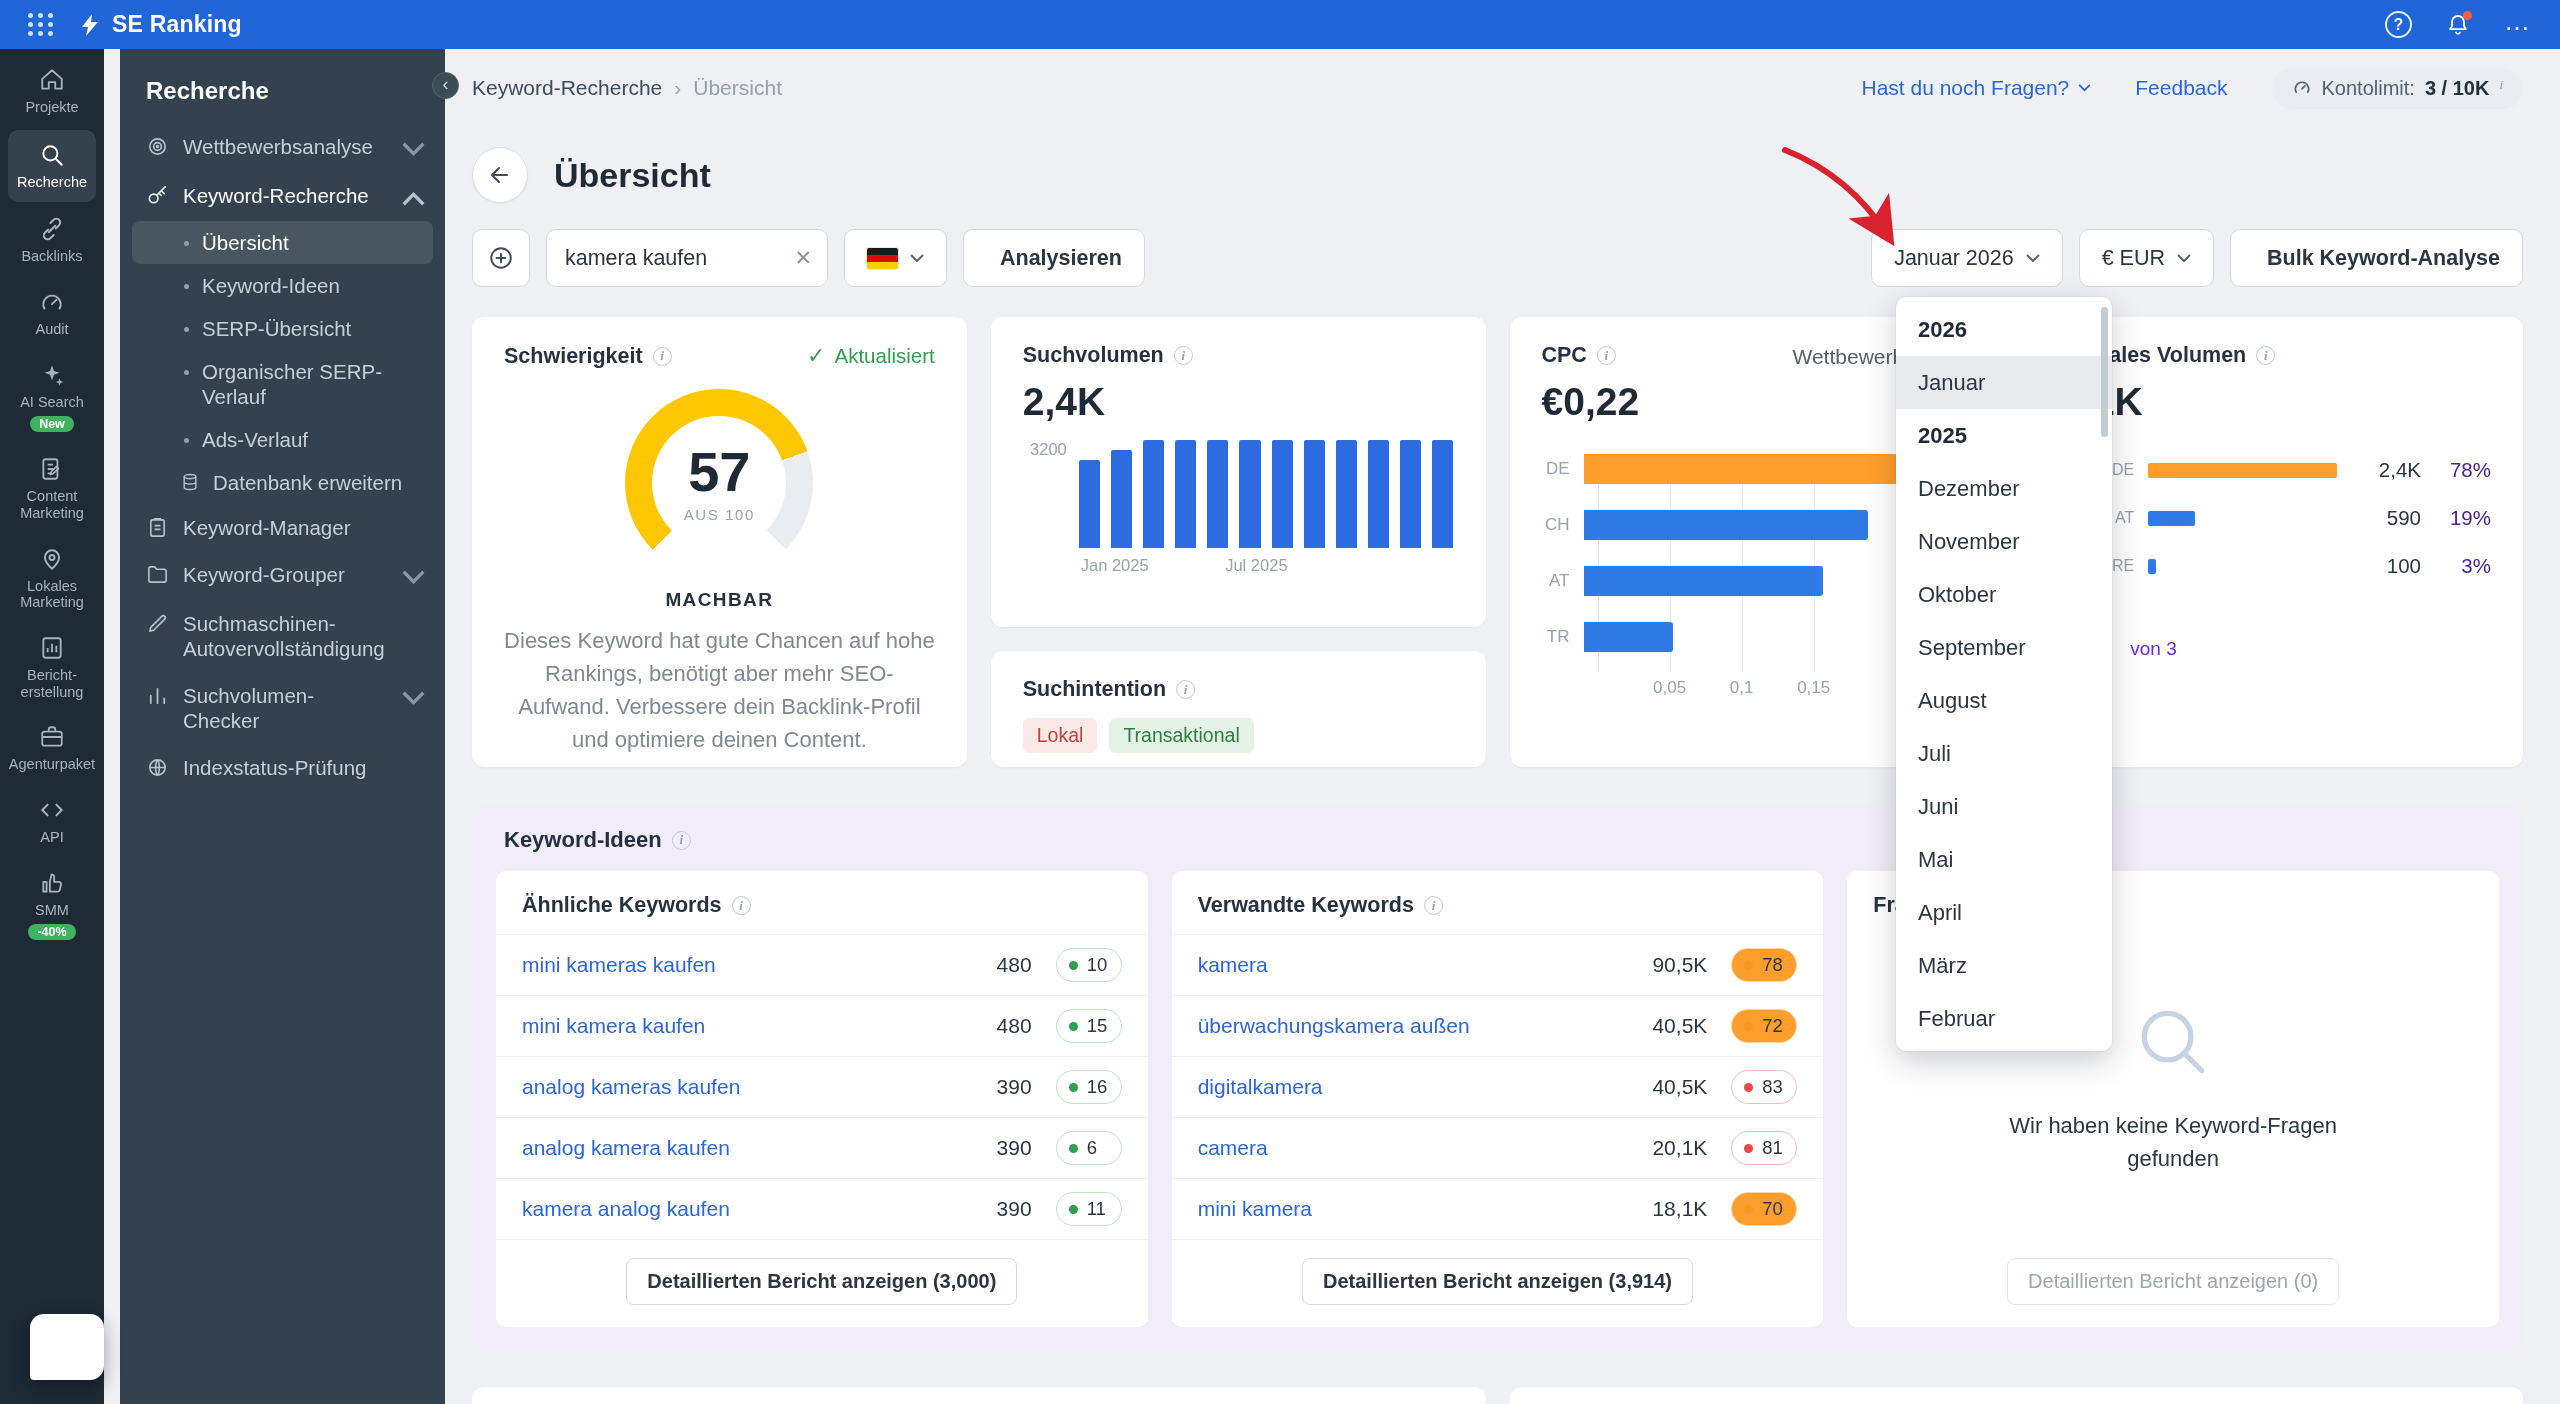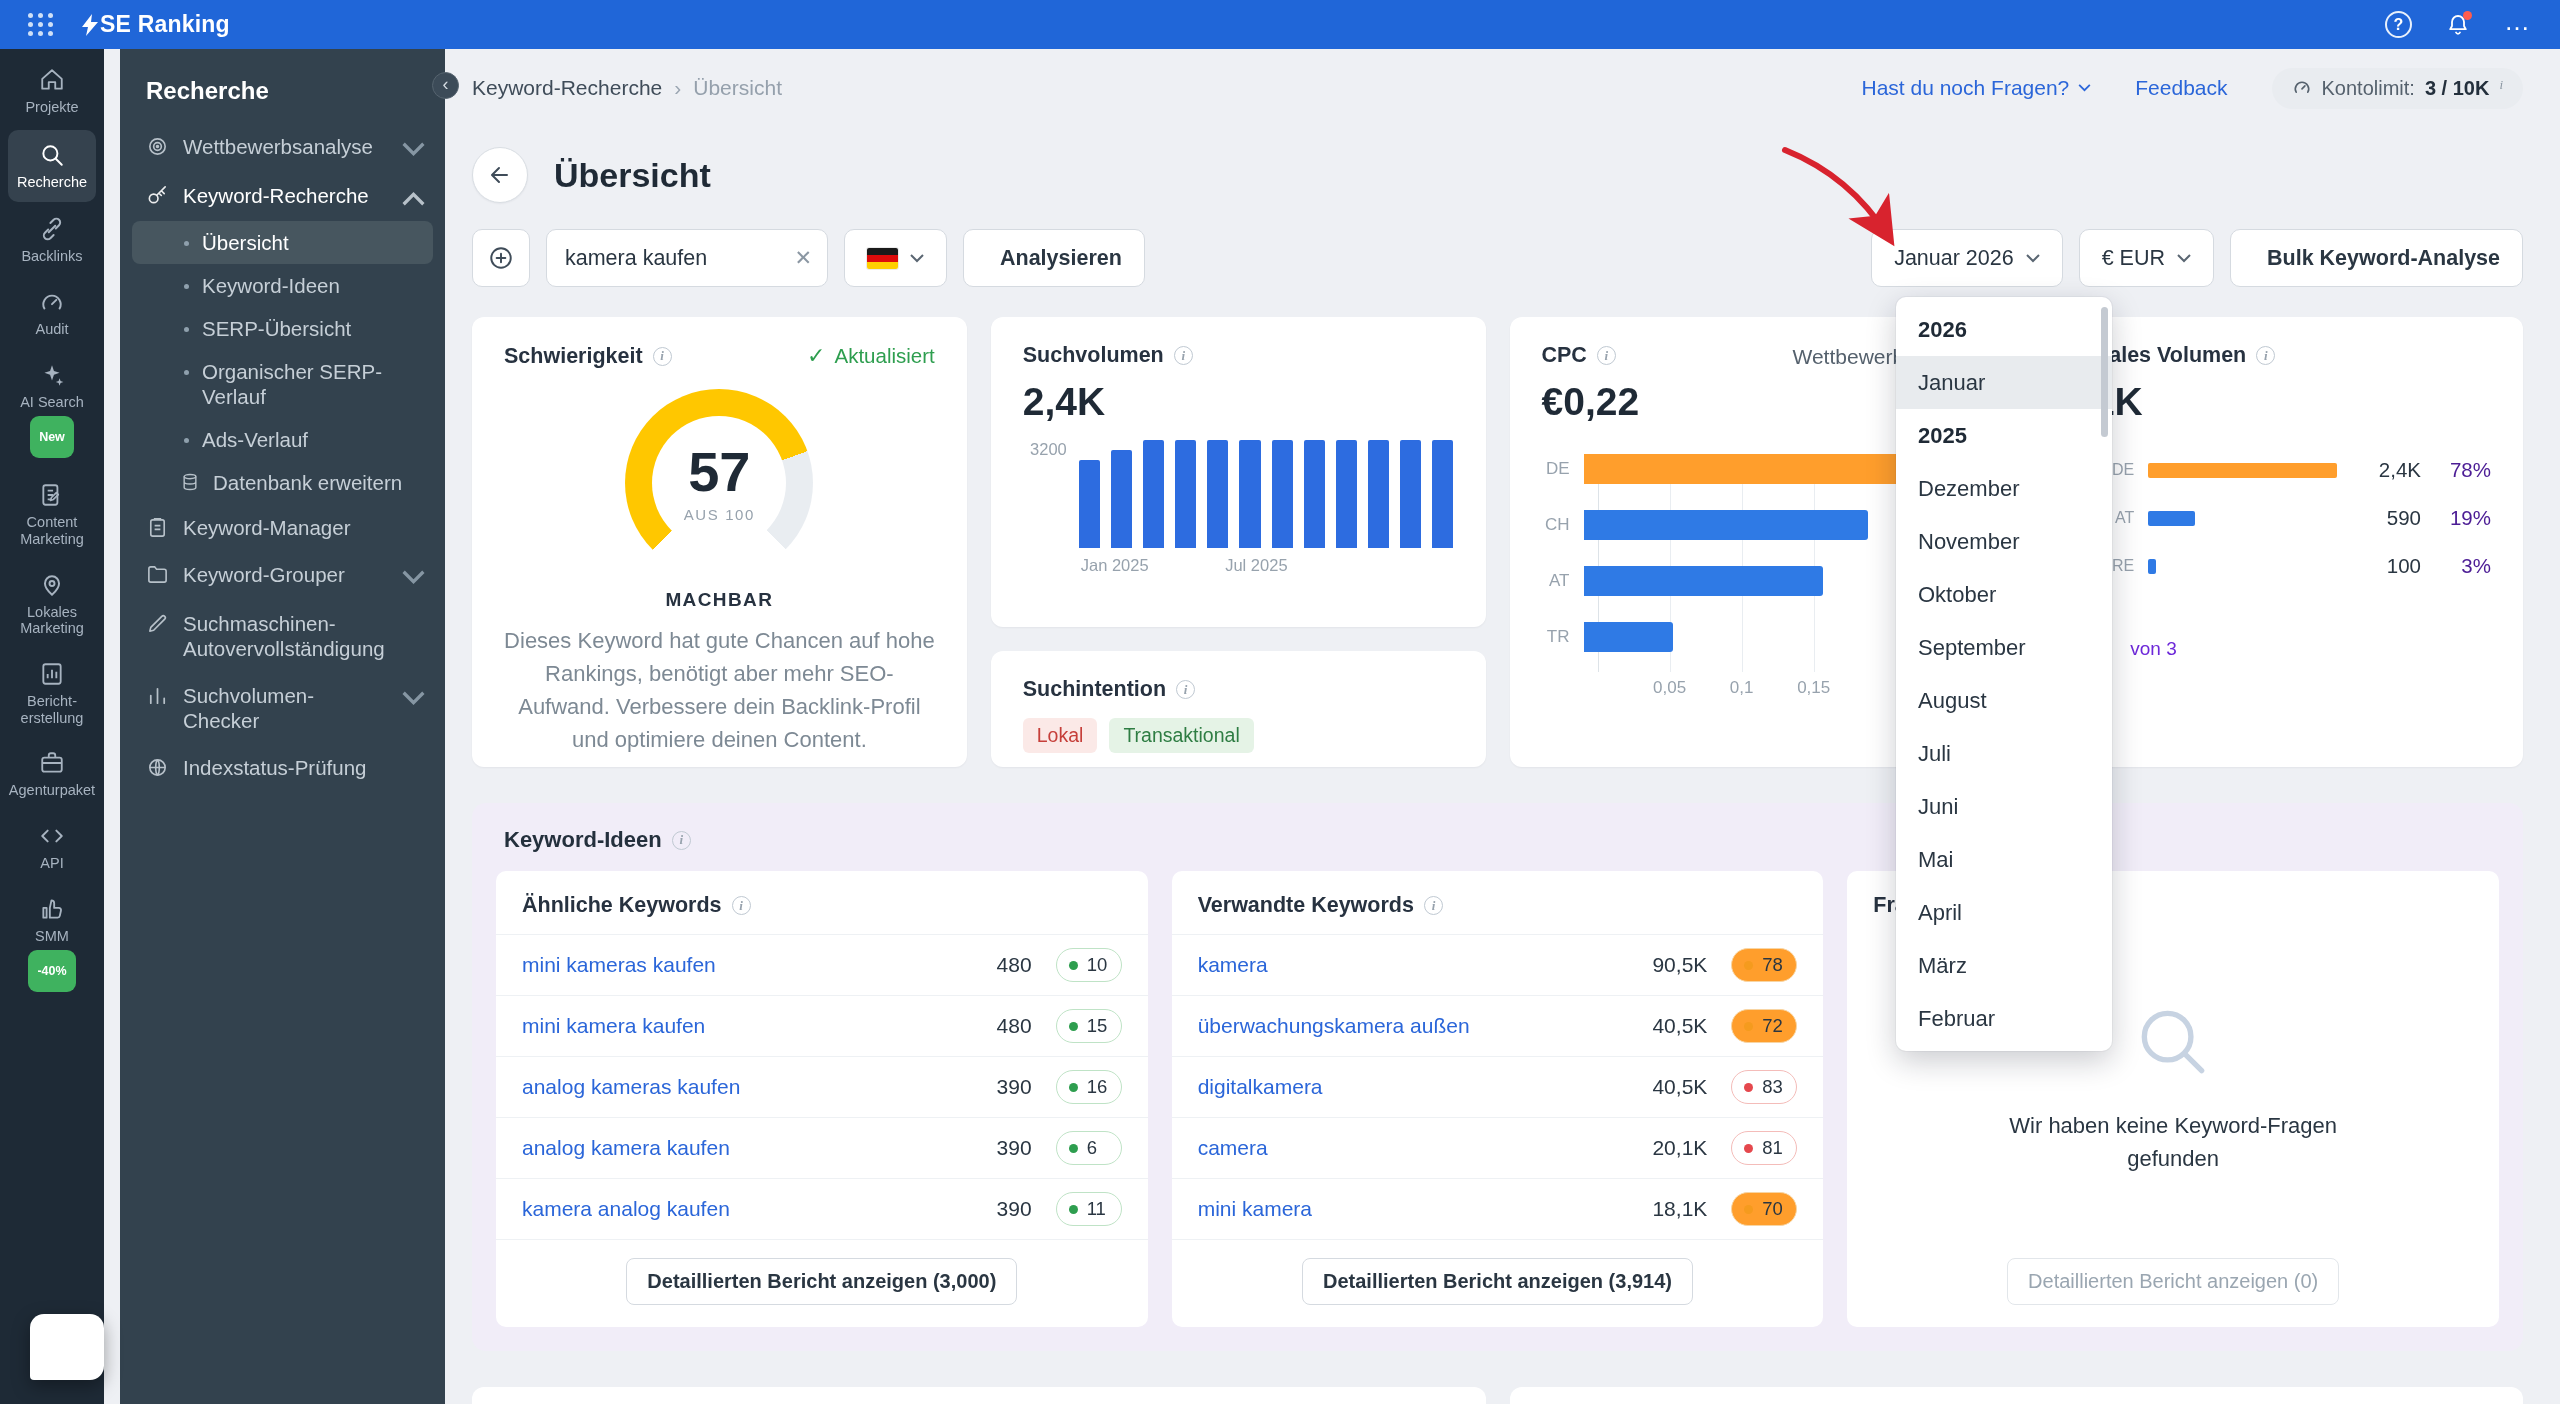--- a/index.html
+++ b/index.html
@@ -4,35 +4,35 @@
 <style>
   * { box-sizing: border-box; margin: 0; padding: 0; }
   html,body { background:#0c1117; }
   body { font-family:"Liberation Sans", sans-serif; }
   .app { position:relative; width:2560px; height:1404px; background:#eef0f4; overflow:hidden; color:#24303d; font-size:21px; }
 
   
   .topbar { position:absolute; top:0; left:0; right:0; height:49px; background:#2066d8; display:flex; align-items:center; padding:0 28px; color:#fff; z-index:30; }
   .grid-dots { display:grid; grid-template-columns:repeat(3,6px); grid-gap:4px; cursor:pointer; }
   .grid-dots i { width:5px; height:5px; border-radius:50%; background:#cfe0f7; }
-  .brand { display:flex; align-items:center; margin-left:26px; }
+  .brand { display:flex; align-items:center; gap:12px; margin-left:26px; }
   .brand-name { font-size:23px; font-weight:700; letter-spacing:.2px; }
   .topbar-right { margin-left:auto; display:flex; align-items:center; gap:34px; }
   .help-circ { width:27px; height:27px; border:2px solid #e8f0fb; border-radius:50%; display:flex; align-items:center; justify-content:center; font-size:16px; font-weight:700; cursor:pointer; }
   .bell-wrap { position:relative; cursor:pointer; display:flex; }
   .bell-dot { position:absolute; top:-2px; right:-2px; width:9px; height:9px; background:#ff5c4c; border-radius:50%; }
   .top-ellipsis { font-size:26px; letter-spacing:2px; cursor:pointer; line-height:1; padding-bottom:8px; }
 
   
   .iconbar { position:absolute; top:49px; left:0; bottom:0; width:104px; background:#1e2a36; padding:6px 0; display:flex; flex-direction:column; z-index:20; }
   .icon-item { display:flex; flex-direction:column; align-items:center; gap:6px; padding:12px 4px; color:#a7b3c0; cursor:pointer; }
   .icon-item svg { width:26px; height:26px; }
   .icon-label { font-size:14.5px; text-align:center; line-height:1.15; }
   .icon-item.active { background:#35424e; border-radius:10px; margin:2px 8px; color:#fff; }
-  .mini-badge { background:#3fb25f; color:#fff; font-size:12.5px; font-weight:700; border-radius:9px; padding:14px 9px; }
+  .mini-badge { background:#3fb25f; color:#fff; font-size:12.5px; font-weight:700; border-radius:9px; padding:1px 9px; }
 
   
   .submenu { position:absolute; top:49px; left:120px; bottom:0; width:325px; background:#33424e; color:#c6cfd7; z-index:20; }
   .submenu-title { color:#fff; font-weight:700; font-size:24px; padding:28px 26px 18px; }
   .sm-item { display:flex; align-items:flex-start; gap:14px; padding:11px 20px 11px 26px; font-size:20.5px; line-height:1.22; cursor:pointer; }
   .sm-item svg { width:23px; height:23px; flex:none; margin-top:1px; opacity:.9; }
   .sm-item .chev { margin-left:auto; flex:none; margin-top:4px; }
   .sm-item.expanded { color:#fff; }
   .sm-sub { display:flex; align-items:flex-start; gap:13px; padding:9px 20px 9px 64px; font-size:20.5px; line-height:1.22; cursor:pointer; }
   .sm-sub .dot { width:5px; height:5px; border-radius:50%; background:#8fa0ad; flex:none; margin-top:11px; }

